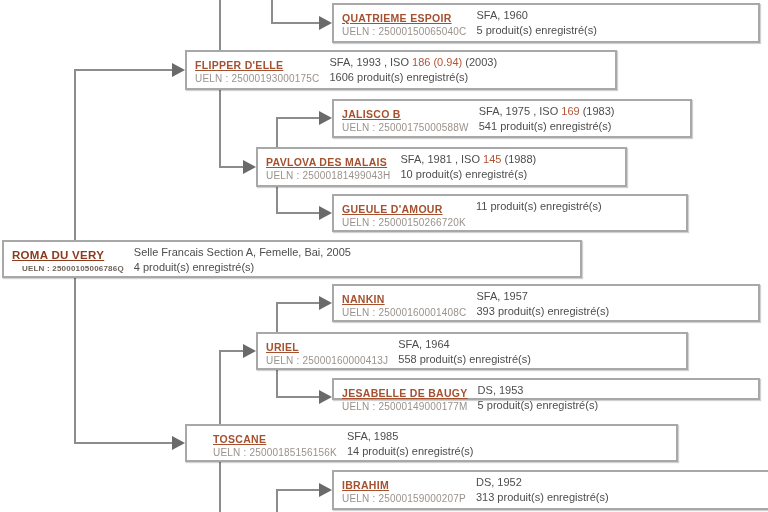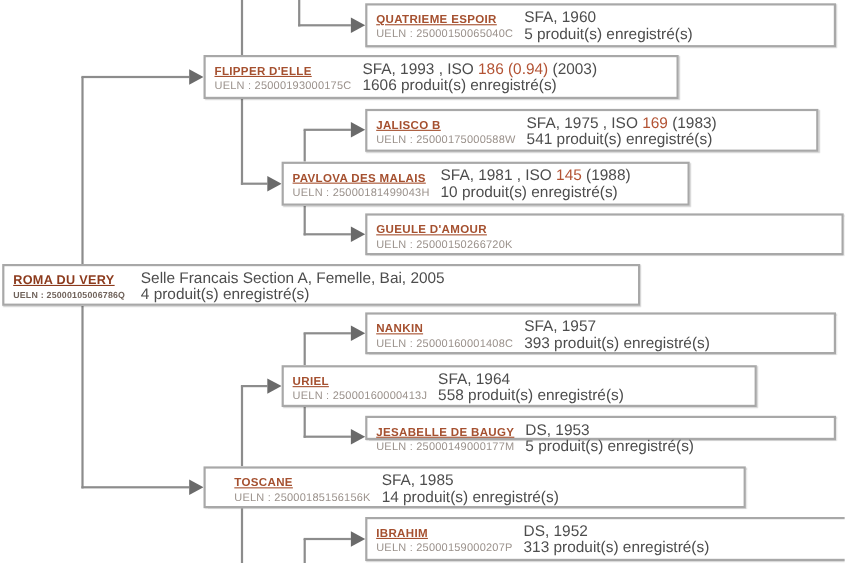--- a/index.html
+++ b/index.html
@@ -8,31 +8,31 @@
 
   
   .node{position:absolute;background:#fff;border:2px solid #a8a8a8;box-sizing:border-box;
         box-shadow:1px 1px 1px rgba(0,0,0,.18);display:flex;align-items:flex-start;
         padding:3px 8px;}
   .ncol-l{min-width:99px;margin-right:10px;white-space:nowrap;}
   .ncol-r{white-space:nowrap;}
   .nname{display:inline-block;font-size:10.5px;font-weight:bold;letter-spacing:.3px;
          color:#a5502f;text-decoration:underline;cursor:pointer;line-height:15px;}
   .nueln{font-size:10px;color:#9a918b;letter-spacing:.2px;line-height:11px;}
-  .ninfo,.nprod{font-size:14px;color:#4d4d4d;line-height:15px;}
+  .ninfo,.nprod{font-size:11px;color:#4d4d4d;line-height:15px;}
   .iso{color:#b35334;}
   .root .nname{font-size:11.5px;color:#8c3a1c;}
-  .root .nueln{font-weight:bold;color:#6f625a;font-size:8px;}
+  .root .nueln{font-weight:bold;color:#6f625a;font-size:8px;margin-left:10px;}
 
   
   .n-quatrieme{left:332px;top:3px;width:428px;height:40px;}
   .n-flipper  {left:185px;top:50px;width:432px;height:40px;}
-  .n-jalisco  {left:332px;top:99px;width:412px;height:39px;}
+  .n-jalisco  {left:332px;top:99px;width:360px;height:39px;}
   .n-pavlova  {left:256px;top:147px;width:371px;height:40px;}
-  .n-gueule   {left:332px;top:194px;width:435px;height:38px;}
+  .n-gueule   {left:332px;top:194px;width:356px;height:38px;}
   .n-roma     {left:2px;  top:240px;width:580px;height:38px;}
   .n-nankin   {left:332px;top:284px;width:428px;height:38px;}
   .n-uriel    {left:256px;top:332px;width:432px;height:38px;}
   .n-jesabelle{left:332px;top:378px;width:428px;height:22px;}
   .n-toscane  {left:185px;top:424px;width:493px;height:38px;padding-left:26px;}
   .n-ibrahim  {left:332px;top:470px;width:492px;height:40px;}
 
   
   .vline,.hline{position:absolute;background:#8c8c8c;}
   .vline{width:2px;}
@@ -123,20 +123,21 @@
       <div class="nprod">10 produit(s) enregistré(s)</div>
     </div>
   </div>
 
   <div class="node n-gueule">
     <div class="ncol-l">
       <span class="nname">GUEULE D'AMOUR</span>
       <div class="nueln">UELN : 25000150266720K</div>
     </div>
     <div class="ncol-r">
+      <div class="nprod">11 produit(s) enregistré(s)</div>
     </div>
   </div>
 
   <div class="node n-roma root">
     <div class="ncol-l" style="min-width:106px">
       <span class="nname">ROMA DU VERY</span>
       <div class="nueln">UELN : 25000105006786Q</div>
     </div>
     <div class="ncol-r">
       <div class="ninfo"><span>Selle Francais Section A, Femelle, Bai, 2005</span><span class="iso"></span><span></span></div>

